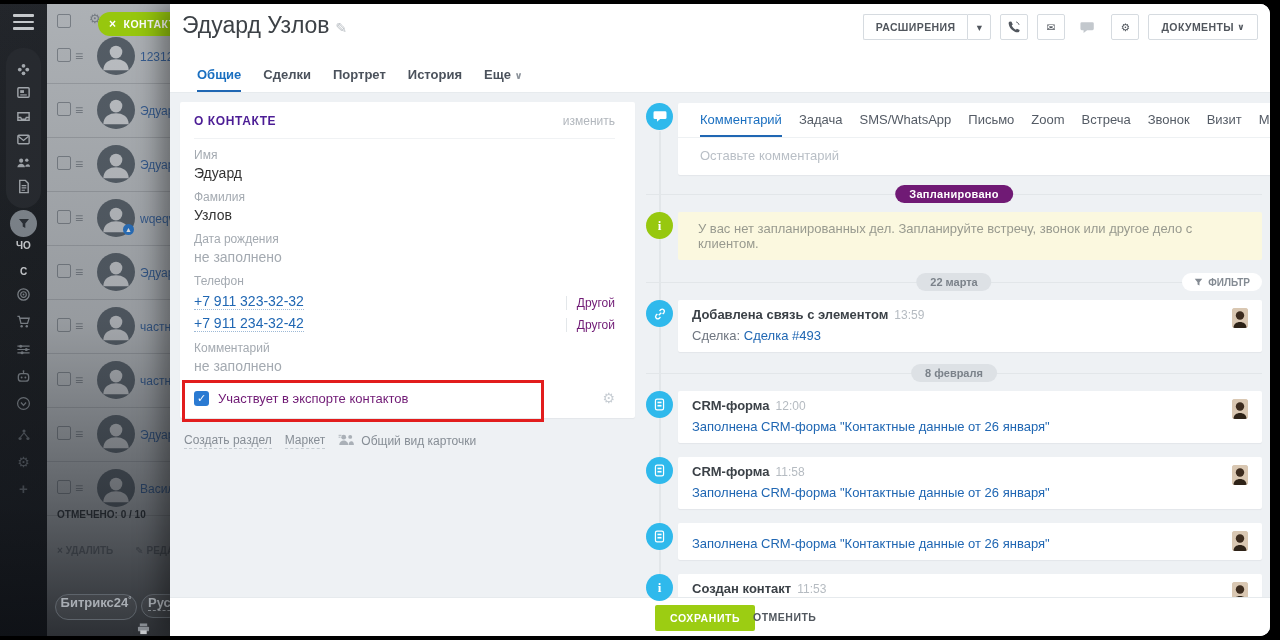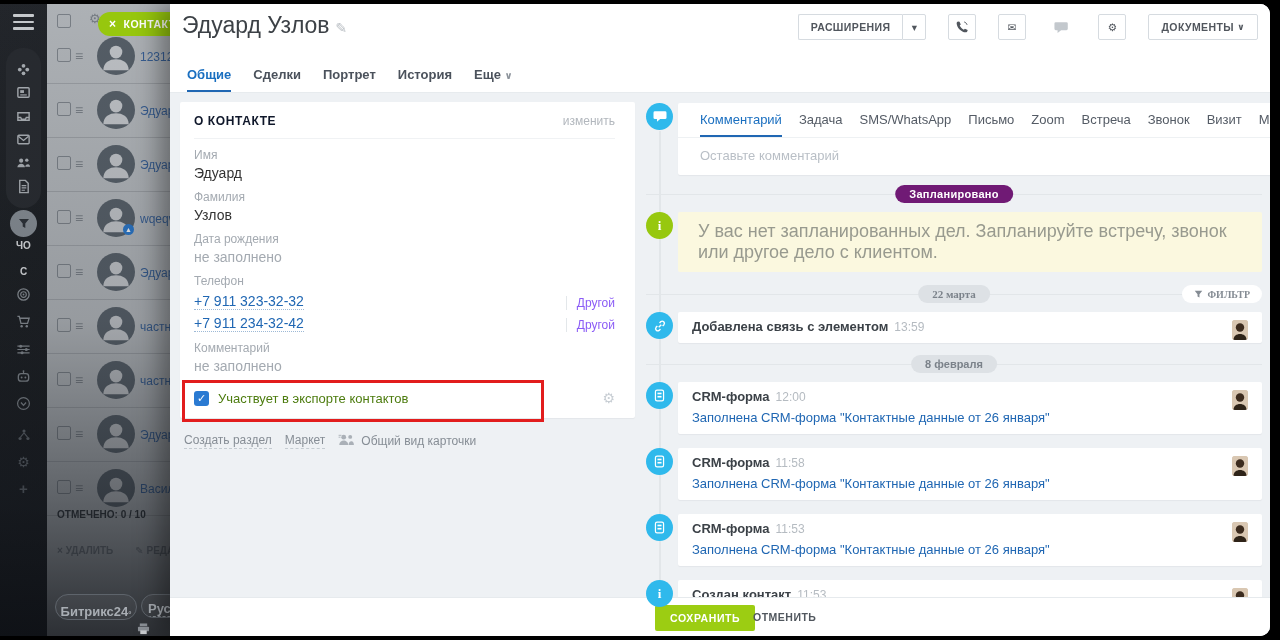--- a/index.html
+++ b/index.html
@@ -31,48 +31,48 @@
         background:linear-gradient(180deg,rgba(30,34,40,.08) 0%,rgba(30,34,40,.22) 50%,rgba(22,26,32,.55) 78%,rgba(14,17,22,.82) 100%);}
   .chip-contact{position:absolute;left:98px;top:8px;height:24px;z-index:3;background:#97c70e;border-radius:12px;
         color:#fff;font-size:10.5px;font-weight:bold;letter-spacing:.5px;display:flex;align-items:center;gap:7px;padding:0 14px 0 11px;white-space:nowrap;}
 
   
   .slider{position:absolute;left:170px;top:0;right:0;height:100%;background:#eef1f4;z-index:10;
           box-shadow:-10px 0 24px rgba(0,0,0,.38);}
   .shead{position:absolute;left:0;top:0;right:0;height:88px;background:#fff;border-bottom:1px solid #e7ebee;}
   .title{position:absolute;left:12px;top:8px;font-size:23px;color:#3c4146;}
   .pencil{color:#b9bec3;font-size:14px;margin-left:6px;}
-  .tabs{position:absolute;left:17px;bottom:0;display:flex;gap:22px;font-size:13px;font-weight:bold;color:#4b525c;}
+  .tabs{position:absolute;left:27px;bottom:0;display:flex;gap:22px;font-size:13px;font-weight:bold;color:#4b525c;}
   .tab{padding-bottom:8px;border-bottom:2px solid transparent;}
   .tab.active{color:#1a6fc0;border-bottom-color:#2067b3;}
-  .hbtns{position:absolute;right:12px;top:10px;display:flex;align-items:center;gap:22px;}
+  .hbtns{position:absolute;right:12px;top:10px;display:flex;align-items:center;gap:9px;}
   .btn{height:26px;box-sizing:border-box;border:1px solid #d6dbe0;border-radius:2px;background:#fff;
        display:flex;align-items:center;justify-content:center;color:#51565d;font-size:10.5px;font-weight:bold;letter-spacing:.4px;padding:0 12px;}
   .btn.icononly{width:28px;padding:0;}
   .split{display:flex;}
   .split .btn:first-child{border-right:none;border-radius:2px 0 0 2px;}
   .split .btn:last-child{border-radius:0 2px 2px 0;width:24px;padding:0;}
   .ghost{border:none;background:transparent;color:#c3c8cd;}
 
   
   .dcol{position:absolute;left:10px;top:98px;width:455px;}
   .card{background:#fff;border-radius:2px;box-shadow:0 1px 1px rgba(60,70,80,.06);}
   .dcard{padding:12px 20px 12px 14px;box-sizing:border-box;}
   .dhead{display:flex;justify-content:space-between;align-items:center;padding-bottom:10px;border-bottom:1px solid #f0f2f4;}
-  .dtitle{font-size:12px;font-weight:bold;color:#0f172a;letter-spacing:.6px;}
+  .dtitle{font-size:12px;font-weight:bold;color:#4c1d95;letter-spacing:.6px;}
   .dedit{font-size:12px;color:#b2b7bd;}
   .flabel{font-size:12px;color:#a4aab1;margin-top:9px;}
   .fvalue{font-size:14px;color:#333;margin-top:3px;}
   .fvalue.empty{color:#a4aab1;}
   .phone-row{display:flex;align-items:flex-end;margin-top:5px;}
   .phone-link{font-size:14px;color:#2067b3;border-bottom:1px dotted #9db9d6;}
-  .phone-type{margin-left:auto;font-size:12px;color:#8b5cf6;border-left:1px solid #e3e7ea;padding-left:10px;}
+  .phone-type{margin-left:auto;font-size:12px;color:#701a75;border-left:1px solid #e3e7ea;padding-left:10px;}
   .chkrow{display:flex;align-items:center;gap:9px;margin-top:16px;position:relative;}
   .chk{width:15px;height:15px;border-radius:3px;background:#2a7ad2;color:#fff;font-size:11px;display:flex;align-items:center;justify-content:center;}
-  .chklabel{font-size:13px;color:#4d7c0f;}
+  .chklabel{font-size:13px;color:#701a75;}
   .chkgear{margin-left:auto;color:#c8ced4;font-size:14px;}
   .redbox{position:absolute;left:-12px;top:-10px;width:356px;height:36px;border:3px solid #e21d1d;pointer-events:none;}
   .dlinks{display:flex;gap:14px;margin-top:14px;font-size:12px;color:#7d848c;}
   .dashed{border-bottom:1px dashed #c5ccd2;padding-bottom:1px;}
   .dlinks .right{margin-left:auto;}
   .belowlinks{display:flex;align-items:center;gap:13px;margin-top:15px;font-size:12px;color:#868d95;padding-left:4px;}
 
   
   .tcol{position:absolute;left:476px;top:99px;right:8px;}
   .tline{position:absolute;left:13px;top:28px;bottom:-430px;width:2px;background:#e2e6e9;}
@@ -85,37 +85,37 @@
   .ttab.active{color:#1a6fc0;font-weight:normal;border-bottom-color:#2067b3;}
   .cinput{width:100%;border:none;outline:none;font-size:13px;color:#333;padding:10px 22px 12px;box-sizing:border-box;font-family:inherit;background:transparent;}
   .cinput::placeholder{color:#b9bfc6;}
   .chiprow{position:relative;height:18px;margin:7px 0 9px;}
   .chiprow .line{position:absolute;left:0;right:0;top:50%;height:1px;background:#e2e6e9;}
   .datechip{position:absolute;left:50%;transform:translateX(-50%);top:0;height:18px;padding:0 14px;border-radius:9px;
             background:#dde1e5;color:#7b828a;font-size:11px;font-weight:bold;display:flex;align-items:center;}
   .greenchip{background:#701a75;color:#fff;letter-spacing:.3px;}
   .filterchip{position:absolute;right:0;top:0;height:18px;background:#fff;border-radius:9px;padding:0 12px;
               color:#848b93;font-size:10px;font-weight:bold;display:flex;align-items:center;gap:5px;}
-  .notice{flex:1;background:#fbf8df;border-radius:2px;padding:9px 20px;font-size:18px;color:#989a8f;}
+  .notice{flex:1;background:#fbf8df;border-radius:2px;padding:9px 20px;font-size:13px;color:#989a8f;}
   .ecard{padding:7px 14px 9px;}
   .etitle{font-size:13px;font-weight:bold;color:#3b4147;}
   .etime{font-size:12px;color:#b5bbc1;font-weight:normal;margin-left:6px;}
   .eline2{margin-top:6px;font-size:13px;color:#6f7680;}
   .elink{color:#2067b3;}
   .tl-ava{position:absolute;right:14px;top:8px;width:16px;height:20px;border-radius:3px;overflow:hidden;background:#d9c7b2;}
 
   
   .bbar{position:absolute;left:0;right:0;bottom:0;height:38px;background:#fff;border-top:1px solid #e6eaed;}
   .savebtn{position:absolute;left:485px;top:7px;height:26px;background:#9ccd12;border-radius:2px;color:#fff;
            font-size:10.5px;font-weight:bold;letter-spacing:.6px;display:flex;align-items:center;padding:0 15px;}
   .cancelbtn{position:absolute;left:583px;top:13px;font-size:10.5px;font-weight:bold;letter-spacing:.5px;color:#51575e;}
 
   
   .lfchip{position:absolute;border:1px solid #5e646b;border-radius:13px;background:rgba(255,255,255,.04);
-          color:#a9aeb4;font-weight:bold;font-size:13px;display:flex;align-items:flex-end;justify-content:center;z-index:3;}
+          color:#a9aeb4;font-weight:bold;font-size:13px;display:flex;align-items:flex-start;justify-content:center;z-index:3;}
   .lsummary{position:absolute;left:57px;top:505px;font-size:10px;font-weight:bold;color:#2e3338;z-index:1;white-space:nowrap;}
   .lactions{position:absolute;left:57px;top:541px;font-size:10px;font-weight:bold;color:#777d85;z-index:1;display:flex;gap:22px;white-space:nowrap;}
 </style>
 </head>
 <body>
 
 <div class="stage">
 <div class="app">
 
   <div class="sidebar">
@@ -448,41 +448,42 @@
       <div class="chiprow">
         <div class="line"></div>
         <span class="datechip greenchip">Запланировано</span>
       </div>
 
       <div class="trow">
         <div class="ticon green" style="font-weight:bold;font-size:13px;font-family:'Liberation Serif',serif;">i</div>
         <div class="notice">У вас нет запланированных дел. Запланируйте встречу, звонок или другое дело с клиентом.</div>
       </div>
 
-      <div class="chiprow" style="margin-top:13px;font-family:Liberation Serif, serif;">
+      <div class="chiprow" style="margin-top:13px;">
         <div class="line"></div>
         <span class="datechip">22 марта</span>
         <span class="filterchip">
           <svg width="9" height="9" viewBox="0 0 12 12">
                 <path d="M1 1h10L7.3 5.6V10L4.7 8.6V5.6z" fill="currentColor"></path>
               </svg>
           <span>ФИЛЬТР</span>
         </span>
       </div>
 
       <div class="trow">
         <div class="ticon">
               <svg width="14" height="14" viewBox="0 0 16 16" fill="none" stroke="#fff" stroke-width="1.6">
                 <path d="M6.5 9.5 9.5 6.5"></path>
                 <path d="M7.5 4.5 9 3a2.5 2.5 0 0 1 3.5 3.5L11 8"></path>
                 <path d="M8.5 11.5 7 13a2.5 2.5 0 0 1-3.5-3.5L5 8"></path>
               </svg>
             </div>
         <div class="tcard ecard">
           <div class="etitle"><span>Добавлена связь с элементом</span><span class="etime">13:59</span></div>
+          <div class="eline2"><span>Сделка: </span><span class="elink">Сделка #493</span></div>
           <span class="tl-ava"><svg width="16" height="20" viewBox="0 0 16 20">
                   <rect width="16" height="20" fill="#d9c7b2"></rect>
                   <circle cx="8" cy="7.5" r="4.2" fill="#3c2b1e"></circle>
                   <path d="M1.5 20c0-4 3-6 6.5-6s6.5 2 6.5 6z" fill="#2e2318"></path>
                 </svg></span>
         </div>
       </div>
 
       <div class="chiprow" style="margin-top:12px;">
         <div class="line"></div>
@@ -527,21 +528,20 @@
       </div>
       <div class="trow" style="margin-bottom:14px;">
         <div class="ticon">
               <svg width="13" height="13" viewBox="0 0 16 16">
                 <rect x="3" y="1.5" width="10" height="13" rx="2" fill="none" stroke="#fff" stroke-width="1.5"></rect>
                 <rect x="5.5" y="4.5" width="5" height="2" fill="#fff"></rect>
                 <rect x="5.5" y="8.5" width="5" height="2" fill="#fff"></rect>
               </svg>
             </div>
         <div class="tcard ecard">
-          <div class="etitle"><span>CRM-форма</span><span class="etime">11:53</span></div>
           <div class="eline2"><span class="elink">Заполнена CRM-форма "Контактные данные от 26 января"</span></div>
           <span class="tl-ava"><svg width="16" height="20" viewBox="0 0 16 20">
                   <rect width="16" height="20" fill="#d9c7b2"></rect>
                   <circle cx="8" cy="7.5" r="4.2" fill="#3c2b1e"></circle>
                   <path d="M1.5 20c0-4 3-6 6.5-6s6.5 2 6.5 6z" fill="#2e2318"></path>
                 </svg></span>
         </div>
       </div>
 
       <div class="trow">

